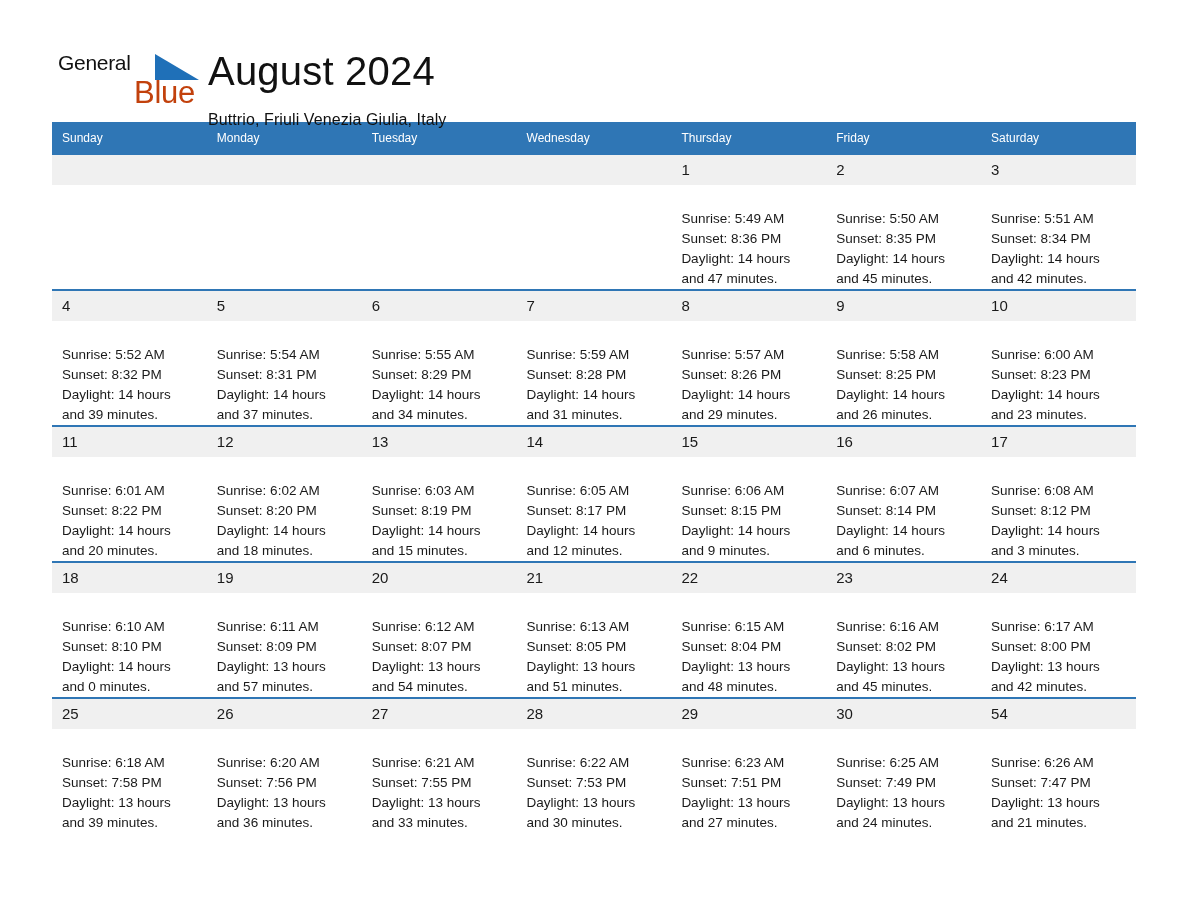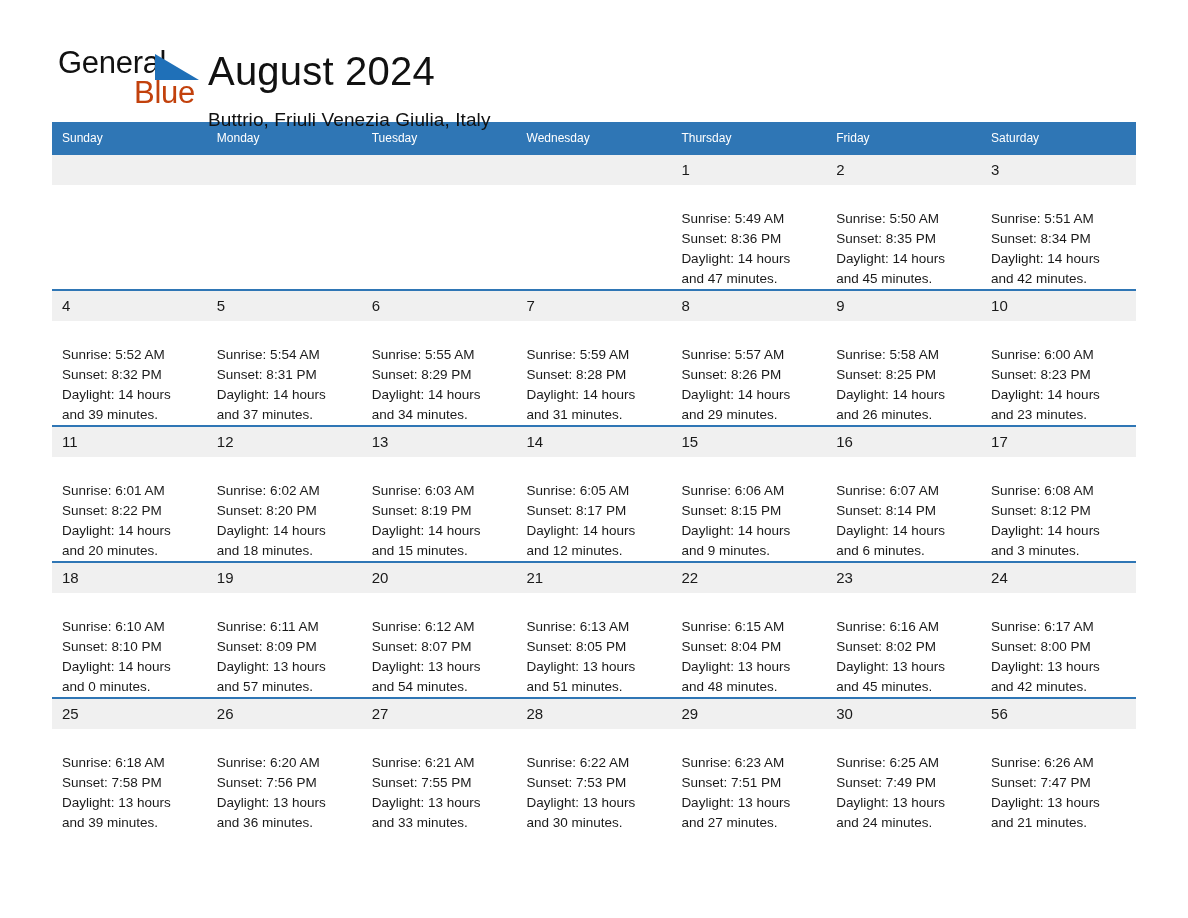--- a/index.html
+++ b/index.html
@@ -35,21 +35,21 @@
     position: relative;
     width: 150px;
     height: 62px;
     flex: 0 0 auto;
     margin-left: 6px;
   }
   .logo-general {
     position: absolute;
     left: 0;
     top: 0;
-    font-size: 31px;
+    font-size: 21px;
     letter-spacing: -0.3px;
     color: #111111;
     line-height: 34px;
   }
   .logo-tri {
     position: absolute;
     left: 97px;
     top: 8px;
     width: 0;
     height: 0;
@@ -71,21 +71,21 @@
     padding-top: 2px;
   }
   .month-title {
     font-size: 40px;
     font-weight: normal;
     color: #111111;
     line-height: 46px;
     letter-spacing: 0.2px;
   }
   .location {
-    font-size: 19px;
+    font-size: 16px;
     color: #111111;
     line-height: 28px;
     margin-top: 12px;
     letter-spacing: 0.1px;
   }
 
   
   .calendar {
     width: 1084px;
     border-collapse: collapse;
@@ -446,21 +446,21 @@
           </td>
           <td class="day-cell">
             <div class="daynum">30</div>
             <div class="details">
               <div>Sunrise: 6:25 AM</div>
               <div>Sunset: 7:49 PM</div>
               <div class="daylight">Daylight: 13 hours and 24 minutes.</div>
             </div>
           </td>
           <td class="day-cell">
-            <div class="daynum">56</div>
+            <div class="daynum">54</div>
             <div class="details">
               <div>Sunrise: 6:26 AM</div>
               <div>Sunset: 7:47 PM</div>
               <div class="daylight">Daylight: 13 hours and 21 minutes.</div>
             </div>
           </td>
         </tr>
       </tbody>
   </table>
 

